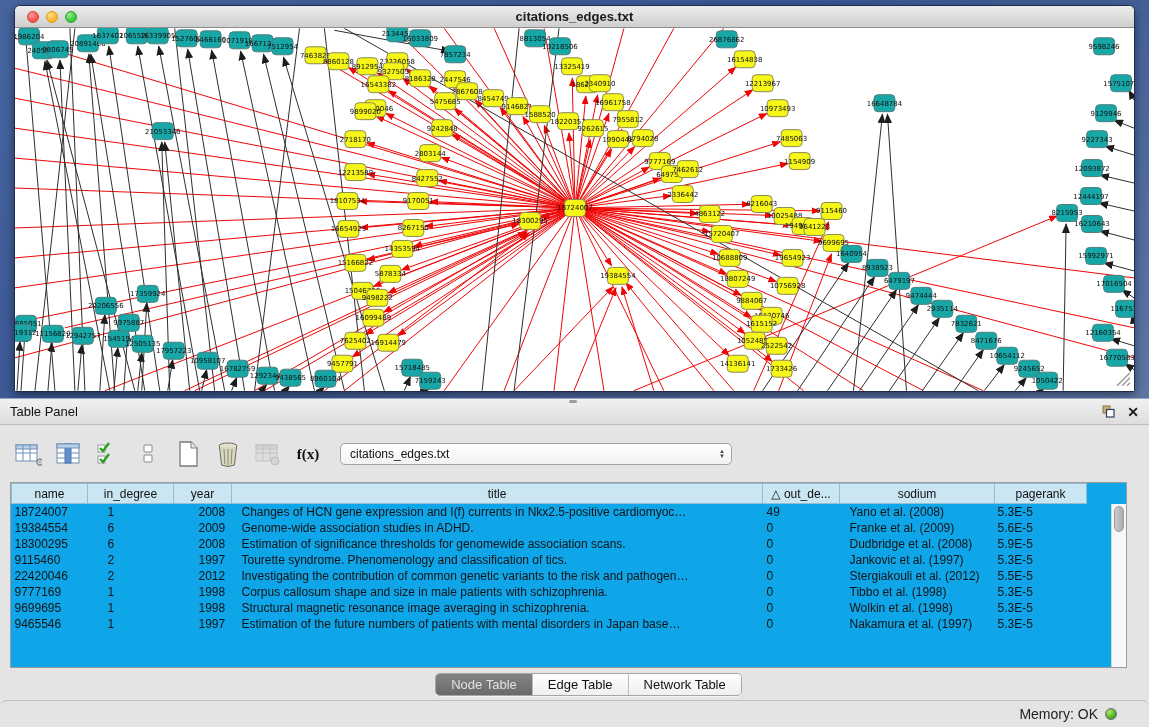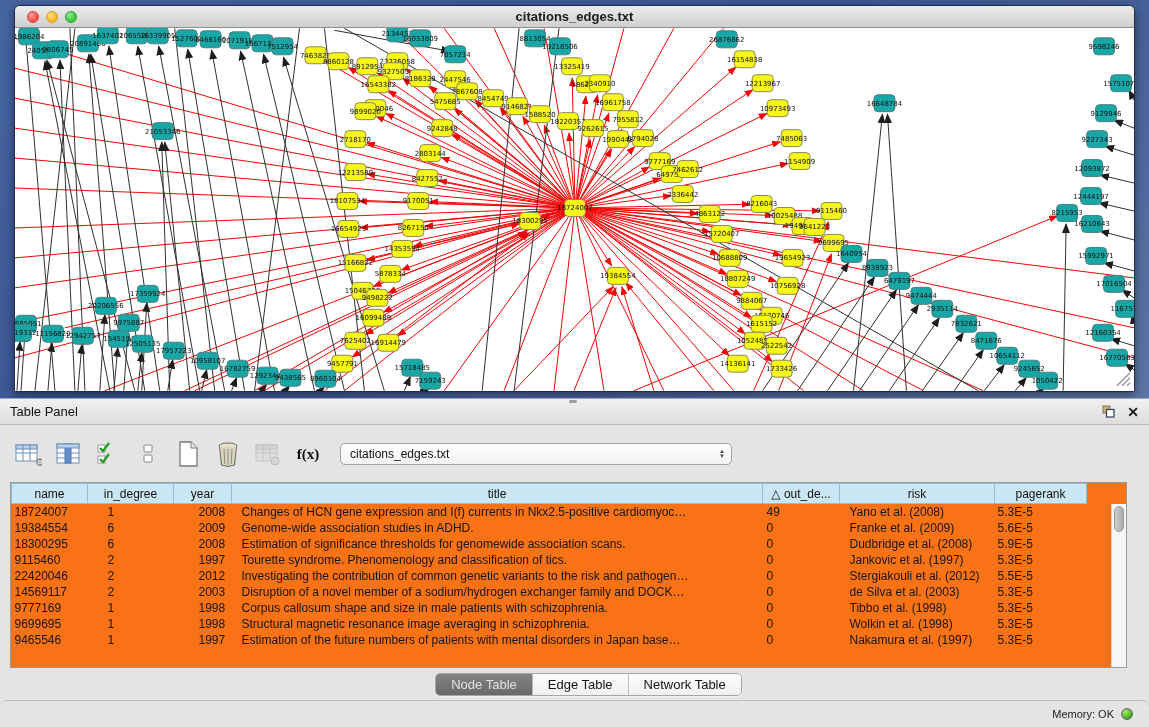--- a/index.html
+++ b/index.html
@@ -39,41 +39,41 @@
 
   .panel-body { padding:6px 10px 0 10px; flex:none; }
   .toolbar { height:46px; display:flex; align-items:center; gap:4px; }
   .tb-btn { width:36px; height:36px; background:none; border:none; display:flex; align-items:center; justify-content:center; }
   .fx { font-family:"Liberation Serif",serif; font-weight:bold; font-size:15px; color:#111; }
   .combo { margin-left:10px; width:392px; height:22px; background:linear-gradient(#ffffff,#f2f2f2);
     border:1px solid #a3a3a3; border-radius:5px; display:flex; align-items:center; padding:0 4px 0 9px; }
   .combo-val { flex:1; font-size:12px; color:#111; }
   .stepper { display:flex; flex-direction:column; align-items:center; line-height:5px; font-size:6px; color:#444; padding-right:2px; }
 
-  .table-wrap { position:relative; margin-top:5px; width:1117px; height:186px; background:#f97316; border:1px solid #9a9a9a; overflow:hidden; }
+  .table-wrap { position:relative; margin-top:5px; width:1117px; height:186px; background:#0ea5e9; border:1px solid #9a9a9a; overflow:hidden; }
   table.data { border-collapse:collapse; table-layout:fixed; }
   .c0{width:76px} .c1{width:86px} .c2{width:58px} .c3{width:531px} .c4{width:77px} .c5{width:155px} .c6{width:92px}
   th { height:20px; background:#cbe6f3; border:1px solid #95bdd3; font-weight:normal; font-size:12px; color:#111; text-align:center;
        white-space:nowrap; overflow:hidden; }
   td { height:16px; font-size:12px; color:#141414; white-space:nowrap; overflow:hidden; }
   td.c0{padding-left:3px} td.c1{padding-left:20px} td.c2{padding-left:25px} td.c3{padding-left:10px}
   td.c4{padding-left:4px} td.c5{padding-left:10px} td.c6{padding-left:3px}
   .vscroll { position:absolute; top:21px; right:0; bottom:0; width:15px; background:#f7f7f7; border-left:1px solid #d5d5d5; }
   .vthumb { margin:2px; height:26px; background:linear-gradient(90deg,#cdcdcd,#ababab); border:1px solid #9b9b9b; border-radius:6px; }
 
   .seg-row { height:32px; flex:none; display:flex; align-items:center; justify-content:center; }
   .seg { display:inline-flex; border:1px solid #a6a6a6; border-radius:5px; overflow:hidden; background:#c4b5fd;
     box-shadow:0 1px 0 rgba(255,255,255,.6);margin-left:28px; }
   .seg-btn { border:none; background:linear-gradient(#fdfdfd,#f0f0f0); padding:3px 15px; font-size:13px; color:#111;
     border-left:1px solid #bbb; font-family:"Liberation Sans",sans-serif; }
   .seg-btn:first-child { border-left:none; }
   .seg-btn.active { background:linear-gradient(#838383,#6a6a6a); color:#e2e2e2; }
 
   .status-bar { margin-top:auto; height:27px; flex:none; border-top:1px solid #bfbfbf; background:#e4e4e4;
-    display:flex; align-items:center; justify-content:flex-end; padding-right:16px; gap:7px; font-size:11px; color:#222;border-radius:7px; }
+    display:flex; align-items:center; justify-content:flex-end; padding-right:32px; gap:7px; font-size:14px; color:#222;border-radius:7px; }
   .mem-dot { width:12px; height:12px; border-radius:50%; border:1px solid #6d6d6d;
     background:radial-gradient(circle at 35% 30%,#a5ec66,#44a321 70%); }
 </style>
 </head>
 <body>
 
 <div class="app">
 
   <div class="desktop">
     <div class="net-window">
@@ -908,21 +908,21 @@
 
       <div class="table-wrap">
         <table class="data">
           <thead>
               <tr id="thead-row">
                 <th class="c0">name</th>
                 <th class="c1">in_degree</th>
                 <th class="c2">year</th>
                 <th class="c3">title</th>
                 <th class="c4">△ out_de...</th>
-                <th class="c5">risk</th>
+                <th class="c5">sodium</th>
                 <th class="c6">pagerank</th>
               </tr>
             </thead>
           <tbody id="tbody">
               <tr>
                 <td class="c0">18724007</td>
                 <td class="c1">1</td>
                 <td class="c2">2008</td>
                 <td class="c3">Changes of HCN gene expression and I(f) currents in Nkx2.5-positive cardiomyoc…</td>
                 <td class="c4">49</td>
@@ -959,29 +959,20 @@
               <tr>
                 <td class="c0">22420046</td>
                 <td class="c1">2</td>
                 <td class="c2">2012</td>
                 <td class="c3">Investigating the contribution of common genetic variants to the risk and pathogen…</td>
                 <td class="c4">0</td>
                 <td class="c5">Stergiakouli et al. (2012)</td>
                 <td class="c6">5.5E-5</td>
               </tr>
               <tr>
-                <td class="c0">14569117</td>
-                <td class="c1">2</td>
-                <td class="c2">2003</td>
-                <td class="c3">Disruption of a novel member of a sodium/hydrogen exchanger family and DOCK…</td>
-                <td class="c4">0</td>
-                <td class="c5">de Silva et al. (2003)</td>
-                <td class="c6">5.3E-5</td>
-              </tr>
-              <tr>
                 <td class="c0">9777169</td>
                 <td class="c1">1</td>
                 <td class="c2">1998</td>
                 <td class="c3">Corpus callosum shape and size in male patients with schizophrenia.</td>
                 <td class="c4">0</td>
                 <td class="c5">Tibbo et al. (1998)</td>
                 <td class="c6">5.3E-5</td>
               </tr>
               <tr>
                 <td class="c0">9699695</td>

